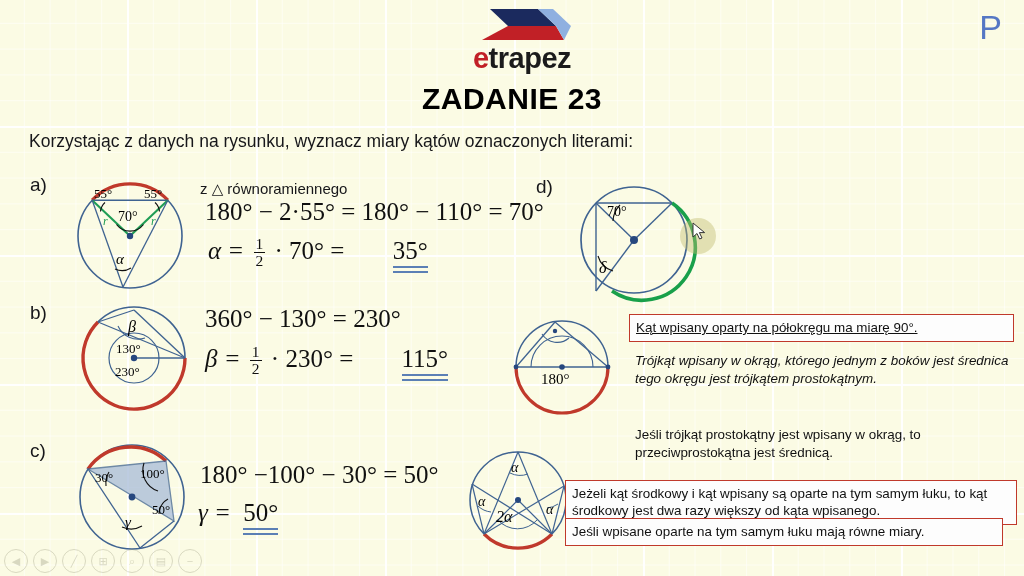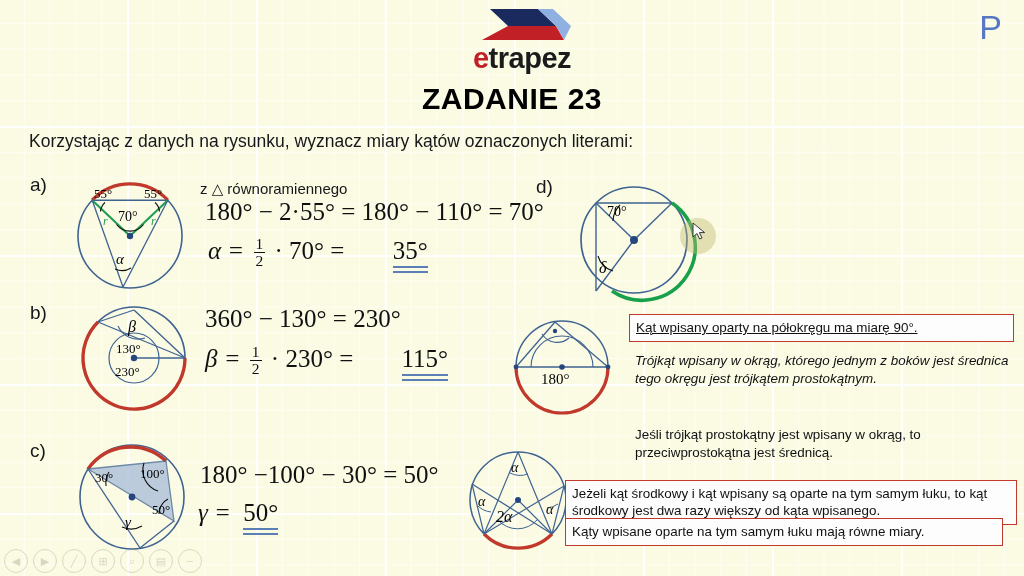--- a/index.html
+++ b/index.html
@@ -273,21 +273,21 @@
     <path d="M 89 66 A 22 22 0 0 0 100 62" fill="none" stroke="#3f6391" stroke-width="1"></path>
     <path d="M 40 78 A 26 26 0 0 0 79 78" fill="none" stroke="#3f6391" stroke-width="1"></path>
     <circle cx="60" cy="58" r="3" fill="#26477e"></circle>
     <text x="53" y="30" font-size="14" font-style="italic">α</text>
     <text x="20" y="64" font-size="14" font-style="italic">α</text>
     <text x="88" y="72" font-size="14" font-style="italic">α</text>
     <text x="38" y="80" font-size="16" font-style="italic">2α</text>
   </svg>
 
   <div class="infobox" style="left:565px;top:456px;width:452px;margin-top:24px;">Jeżeli kąt środkowy i kąt wpisany są oparte na tym samym łuku, to kąt środkowy jest dwa razy większy od kąta wpisanego.</div>
-  <div class="infobox" style="left:565px;top:518px;width:438px;">Kąty wpisane oparte na tym samym łuku mają równe miary.</div>
+  <div class="infobox" style="left:565px;top:518px;width:438px;">Jeśli wpisane oparte na tym samym łuku mają równe miary.</div>
 
   <div class="toolbar">
     <div class="tb-btn">
         <span>◀</span>
       </div>
     <div class="tb-btn">
         <span>▶</span>
       </div>
     <div class="tb-btn">
         <span>╱</span>

